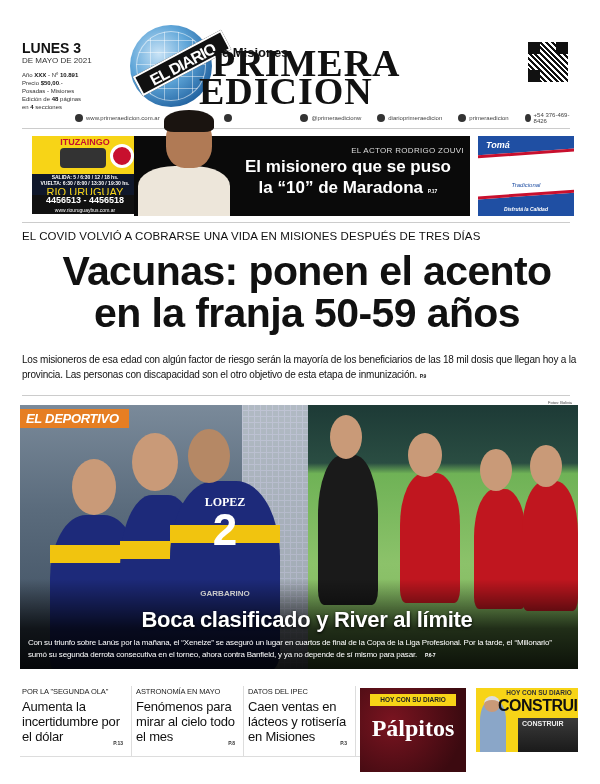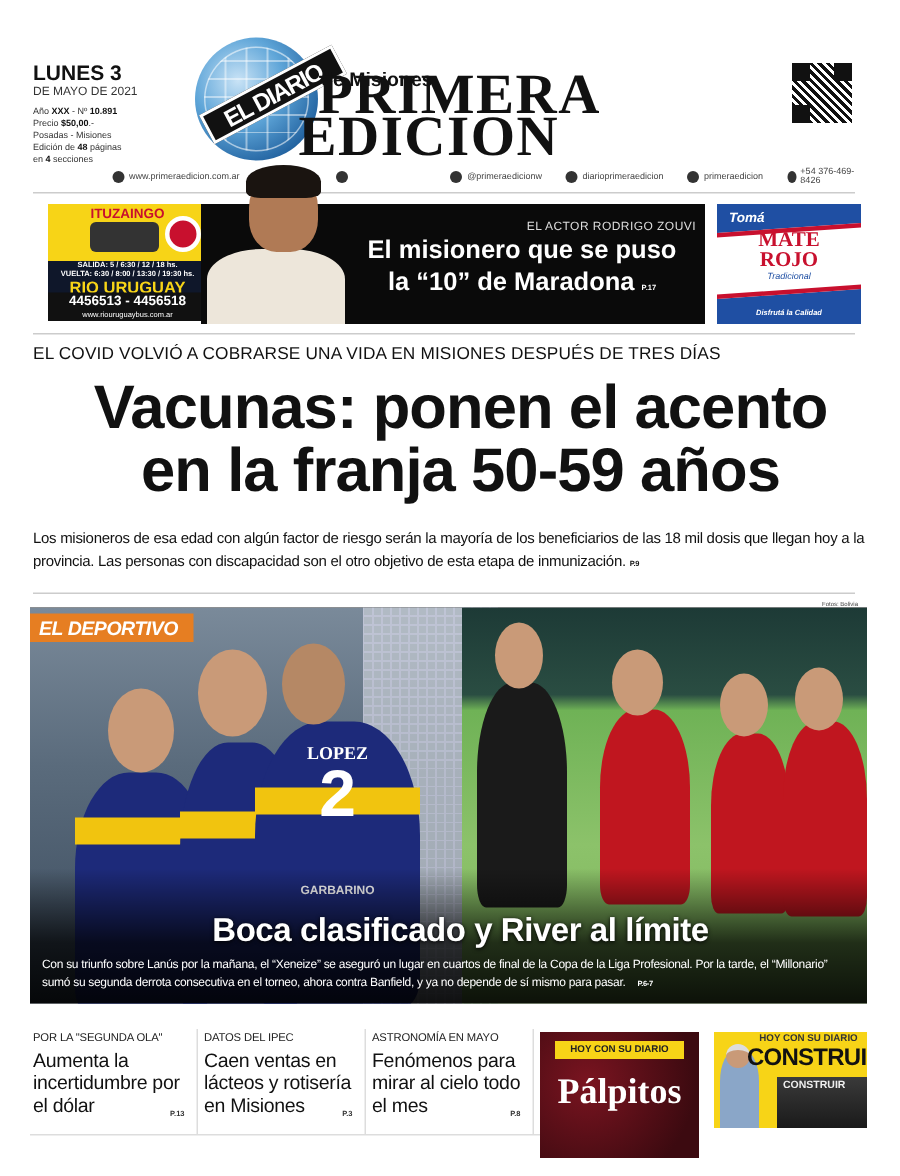--- a/index.html
+++ b/index.html
@@ -45,21 +45,21 @@
   .social .ic { width:8px; height:8px; border-radius:50%; background:#333; display:inline-block; }
   .rule { position:absolute; left:22px; right:30px; height:1px; background:#ccc; }
 
   
   .ad-rio { position:absolute; left:32px; top:136px; width:106px; height:78px; background:#0f172a; overflow:hidden; }
   .ad-rio .top { background:#f7d417; height:38px; position:relative; }
   .ad-rio .top .city { position:absolute; left:0; right:0; top:1px; text-align:center; color:#c8102e; font-weight:bold; font-size:9px; }
   .ad-rio .top .bus { position:absolute; left:28px; top:12px; width:46px; height:20px; background:#333; border-radius:4px; }
   .ad-rio .top .logo { position:absolute; right:4px; top:8px; width:24px; height:24px; border-radius:50%; background:#c8102e; border:3px solid #fff; }
   .ad-rio .sched { font-size:5px; line-height:6px; color:#fff; text-align:center; font-weight:bold; }
-  .ad-rio .brand { text-align:center; color:#f7d417; font-weight:bold; font-size:11px; line-height:12px; }
+  .ad-rio .brand { text-align:center; color:#f7d417; font-weight:normal; font-size:11px; line-height:12px; }
   .ad-rio .slogan { text-align:center; color:#fff; font-size:5px; font-style:italic; }
   .ad-rio .phones { position:absolute; bottom:8px; left:0; right:0; background:#111; color:#fff; text-align:center; font-weight:bold; font-size:9px; line-height:11px; }
   .ad-rio .web { position:absolute; bottom:0; left:0; right:0; background:#111; color:#fff; text-align:center; font-size:5px; line-height:8px; }
 
   .feature { position:absolute; left:134px; top:108px; width:336px; height:108px; }
   .feature .black { position:absolute; left:0; top:28px; width:336px; height:80px; background:#0a0a0a; }
   .feature .person { position:absolute; left:4px; top:0; width:92px; height:108px; }
   .feature .head { position:absolute; left:28px; top:6px; width:46px; height:54px; background:#b07a55; border-radius:45% 45% 40% 40%; }
   .feature .hair { position:absolute; left:26px; top:2px; width:50px; height:22px; background:#1a1410; border-radius:50% 50% 20% 20%; }
   .feature .body { position:absolute; left:0; top:58px; width:92px; height:50px; background:#ede6da; border-radius:40% 40% 0 0; }
@@ -196,24 +196,20 @@
   <div class="kicker">EL ACTOR RODRIGO ZOUVI</div>
   <div class="headline">
     <div>El misionero que se puso</div>
     <div><span>la “10” de Maradona</span> <span class="page">P.17</span></div>
   </div>
 </div>
 
 <div class="ad-mate">
   <div class="toma">Tomá</div>
   <div class="banner"></div>
-  <div class="name">
-      <div>MATE</div>
-      <div>ROJO</div>
-    </div>
   <div class="trad">Tradicional</div>
   <div class="slogan">Disfrutá la Calidad</div>
 </div>
 
 <div class="rule" style="top:222px"></div>
 
 <div class="kicker-main">EL COVID VOLVIÓ A COBRARSE UNA VIDA EN MISIONES DESPUÉS DE TRES DÍAS</div>
 <div class="headline-main">
   <div>Vacunas: ponen el acento</div>
   <div>en la franja 50-59 años</div>
@@ -260,28 +256,28 @@
   <div class="desc"><span>Con su triunfo sobre Lanús por la mañana, el “Xeneize” se aseguró un lugar en cuartos de final de la Copa de la Liga Profesional. Por la tarde, el “Millonario” sumó su segunda derrota consecutiva en el torneo, ahora contra Banfield, y ya no depende de sí mismo para pasar.</span><span class="pg">P.6-7</span></div>
 </div>
 
 <div class="teasers">
   <div class="teaser">
     <div class="kick">POR LA "SEGUNDA OLA"</div>
     <div class="ttl">Aumenta la incertidumbre por el dólar</div>
     <div class="pg">P.13</div>
   </div>
   <div class="teaser">
+    <div class="kick">ASTRONOMÍA EN MAYO</div>
+    <div class="ttl">Fenómenos para mirar al cielo todo el mes</div>
+    <div class="pg">P.8</div>
+  </div>
+  <div class="teaser">
     <div class="kick">DATOS DEL IPEC</div>
     <div class="ttl">Caen ventas en lácteos y rotisería en Misiones</div>
     <div class="pg">P.3</div>
-  </div>
-  <div class="teaser">
-    <div class="kick">ASTRONOMÍA EN MAYO</div>
-    <div class="ttl">Fenómenos para mirar al cielo todo el mes</div>
-    <div class="pg">P.8</div>
   </div>
 </div>
 <div class="bottom-rule"></div>
 
 <div class="promo-palpitos">
   <div class="ban">HOY CON SU DIARIO</div>
   <div class="name">Pálpitos</div>
 </div>
 
 <div class="promo-construir">

